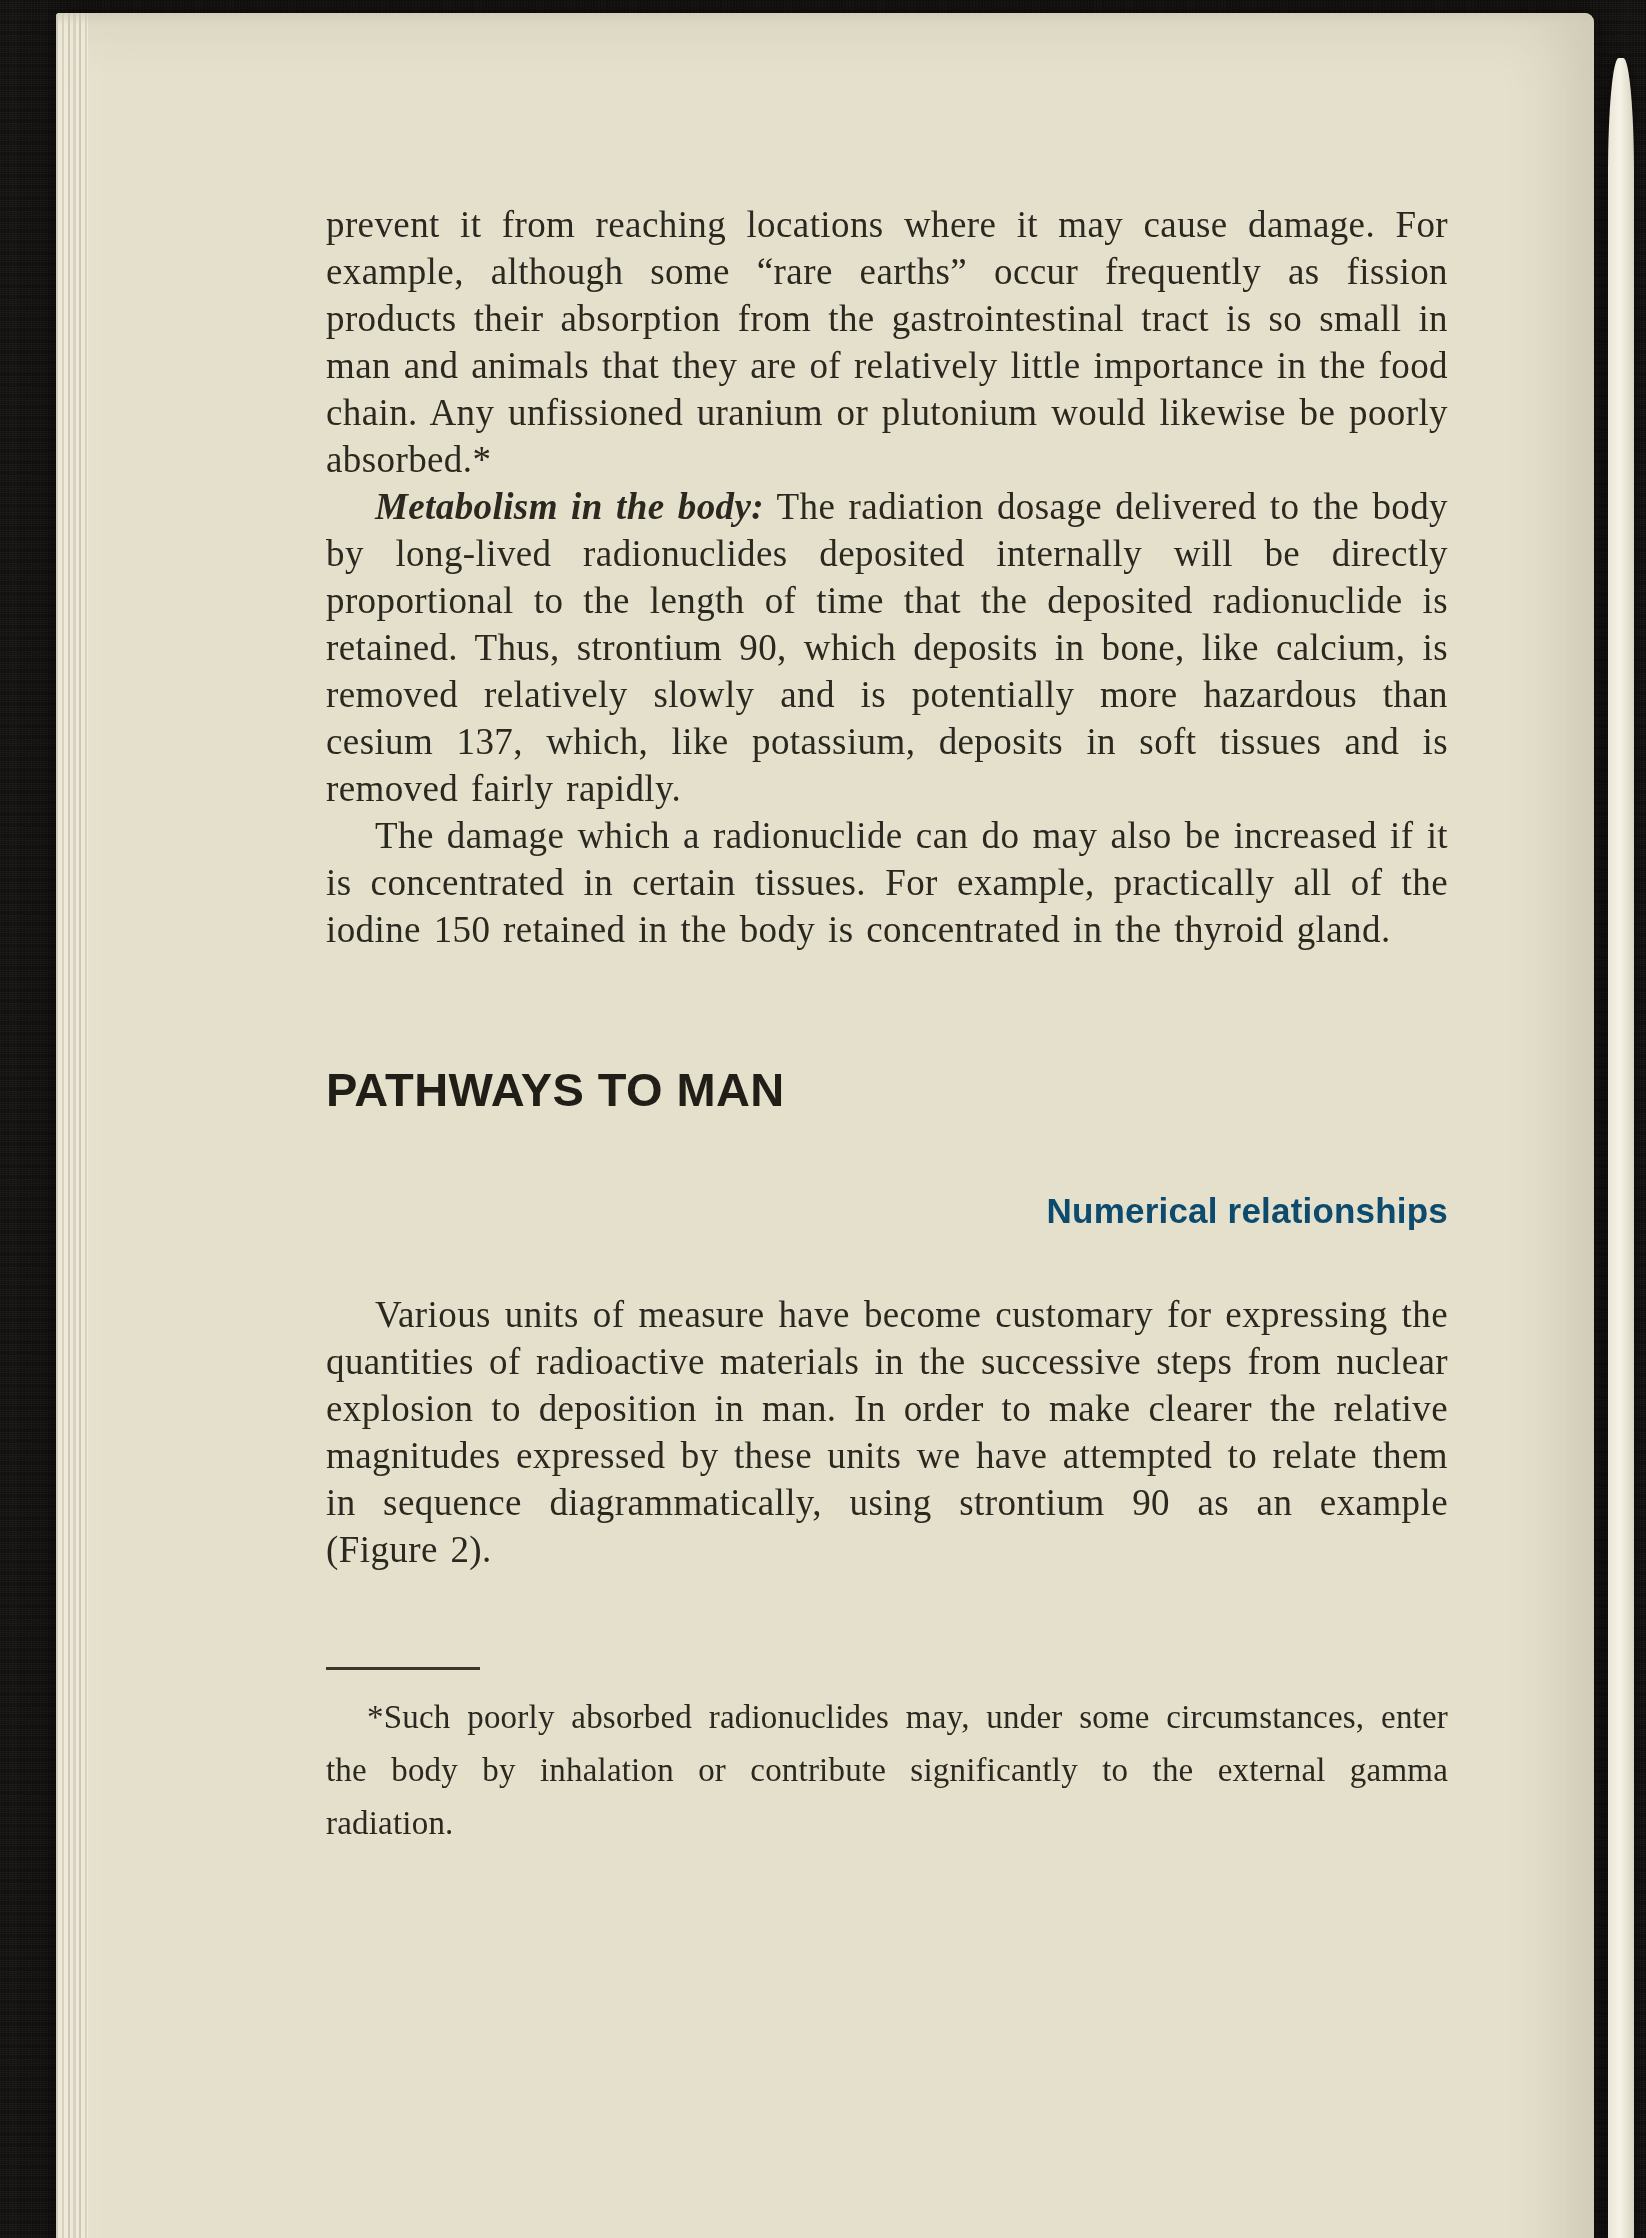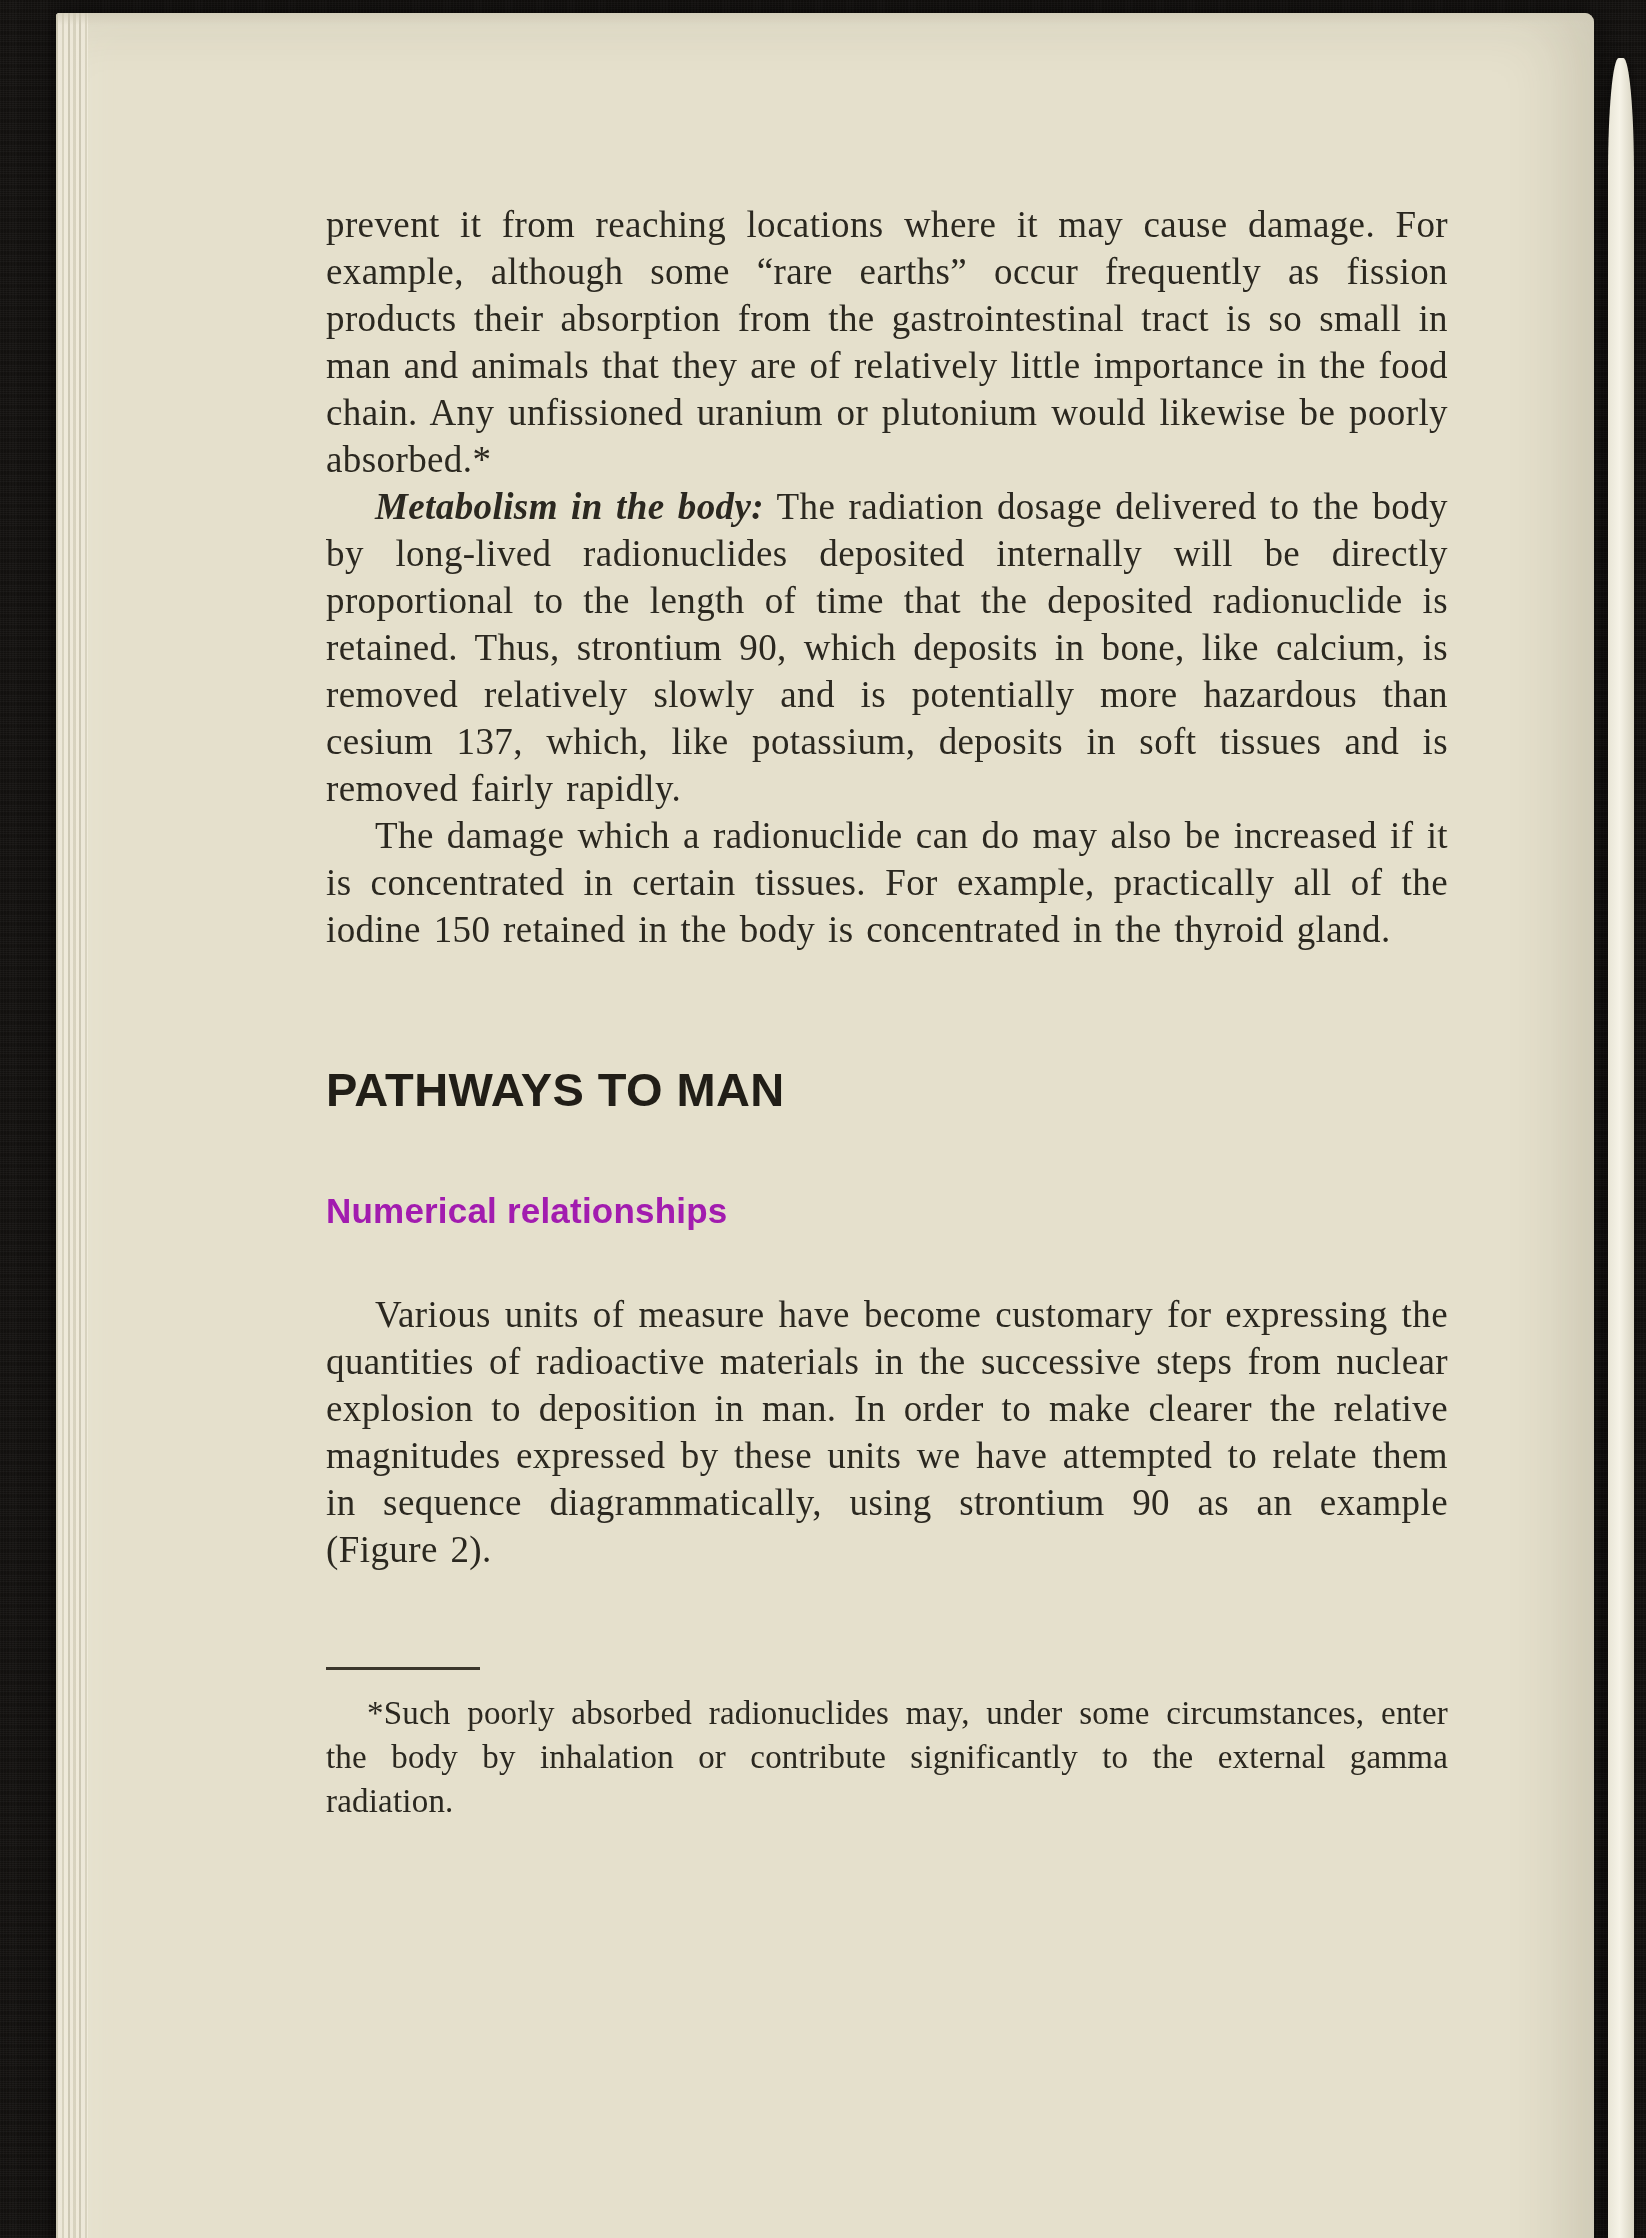--- a/index.html
+++ b/index.html
@@ -101,37 +101,38 @@
     color: #211e17;
   }
 
   h2.subsection-heading {
     font-family: "Liberation Sans", sans-serif;
     font-weight: bold;
     font-size: 35px;
     letter-spacing: 0.2px;
     margin-top: 74px;
     margin-bottom: 60px;
-    color: #a21caf;
+    color: #0c4a6e;
+    text-align: right;
   }
 
   .footnote {
     margin-top: 94px;
   }
 
   .footnote-rule {
     width: 154px;
     height: 2.2px;
     background: #3b372c;
     margin-bottom: 21.5px;
   }
 
   p.footnote-text {
     font-size: 33px;
-    line-height: 44px;
+    line-height: 53px;
     text-align: justify;
     text-indent: 41px;
     letter-spacing: 0.2px;
     word-spacing: 2.2px;
     color: #2b2820;
   }
 </style>
 </head>
 <body>
 

